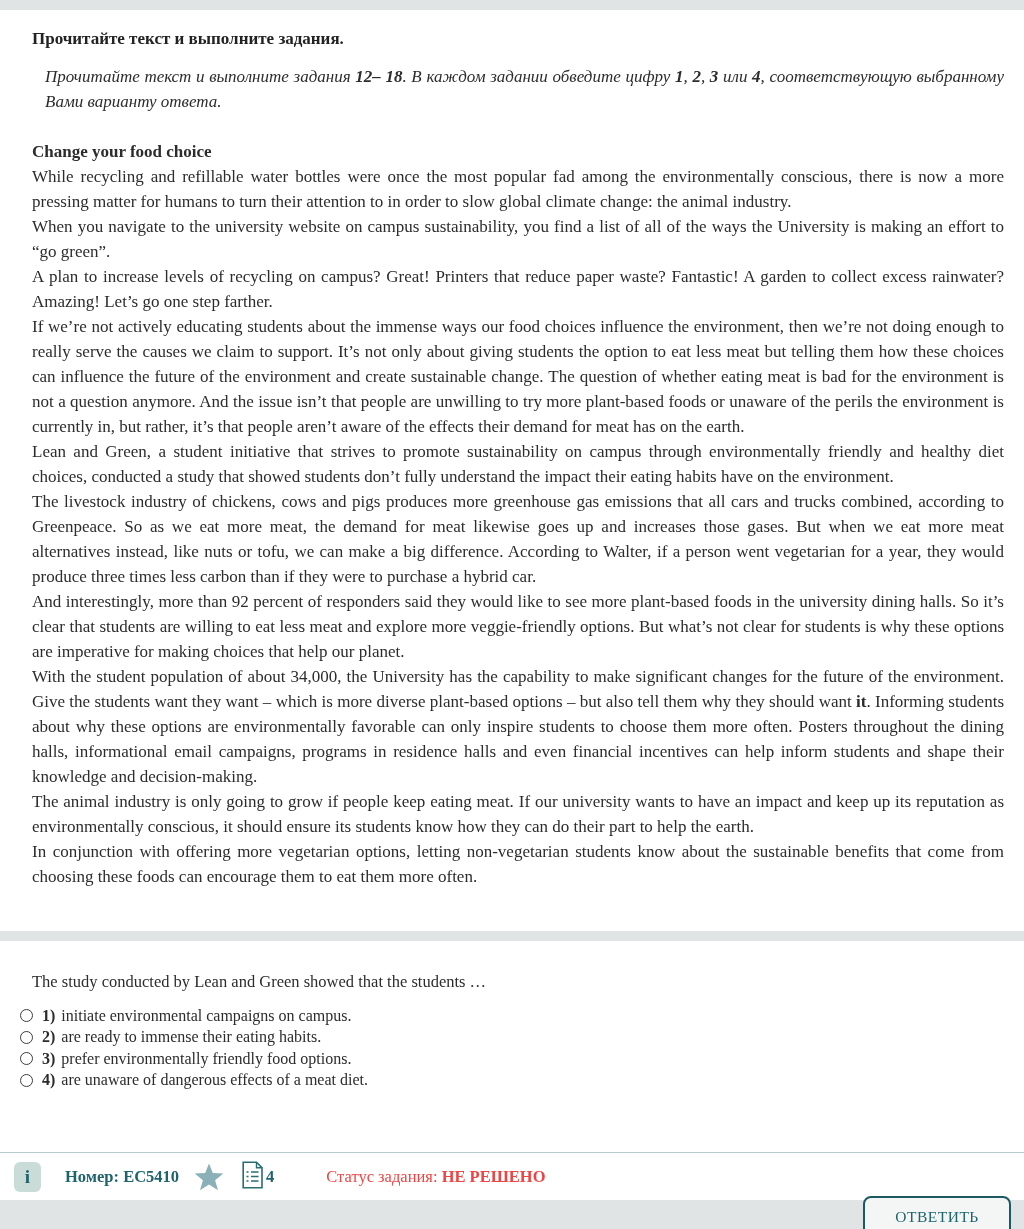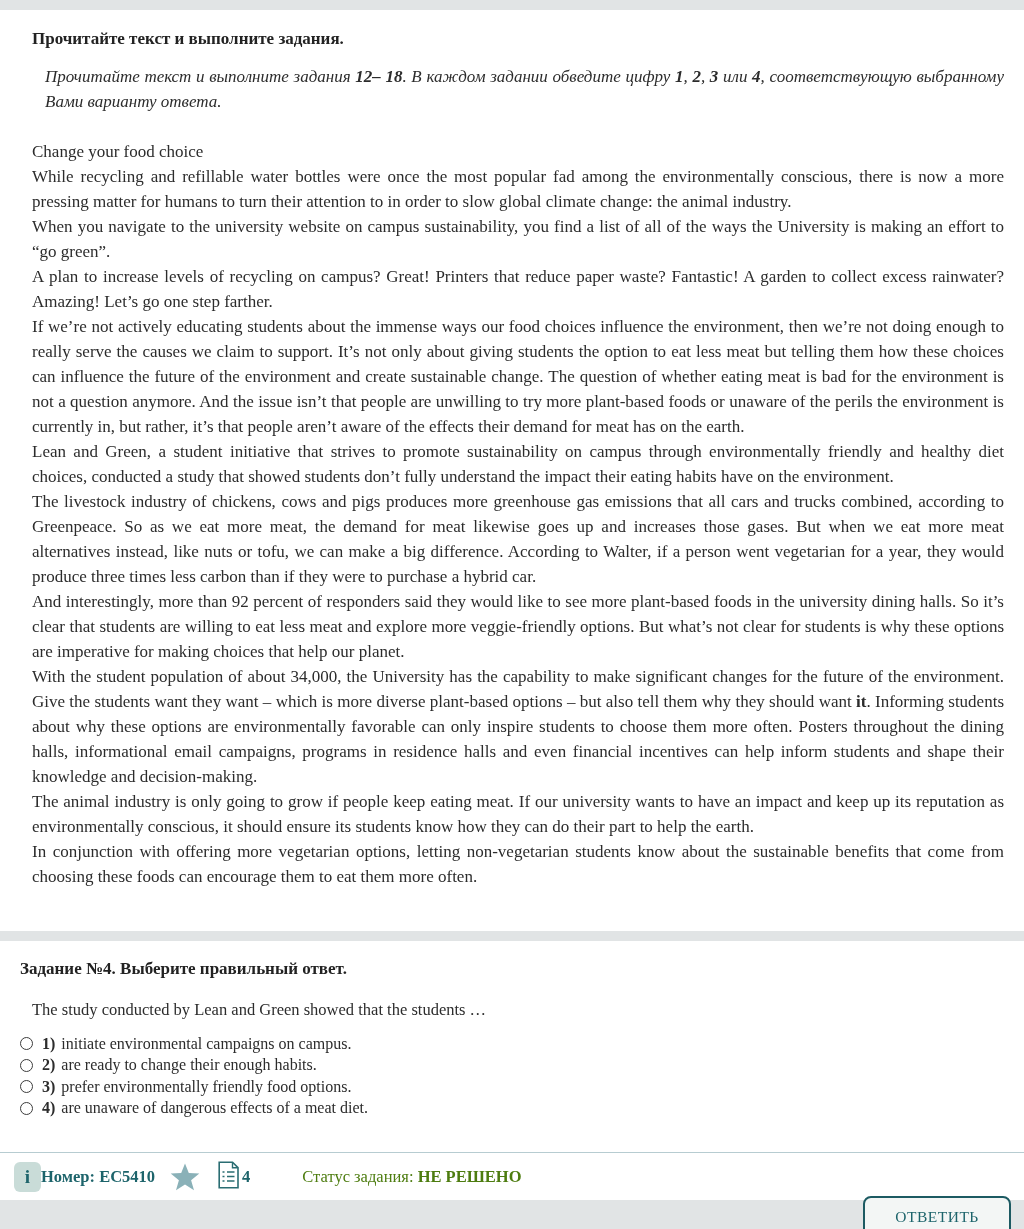--- a/index.html
+++ b/index.html
@@ -17,21 +17,21 @@
 
   
   .section-text { height:921px; padding:18px 20px 0 32px; overflow:hidden; }
   .bold-header { font-weight:bold; font-size:17px; line-height:21px; margin:0; color:#222; }
   .instruction {
     font-style:italic; font-size:17px; line-height:25px;
     text-align:justify; margin:15px 0 0 13px;
   }
   .instruction b { font-weight:bold; }
   .article { margin-top:25px; font-size:17px; line-height:25px; }
-  .article-title { font-weight:normal; margin:0; }
+  .article-title { font-weight:bold; margin:0; }
   .para { margin:0; text-align:justify; }
 
   
   .section-question { height:211px; padding:10px 20px 0 20px; overflow:hidden; }
   .q-heading { font-weight:bold; font-size:17px; margin:8px 0 0 0; color:#222; }
   .q-stem { margin:21px 0 0 12px; font-size:16.5px; }
   .options { margin-top:13px; }
   .option { display:flex; align-items:center; min-height:21.5px; font-size:16px; }
   .radio {
     width:13px; height:13px; border:1.4px solid #3c3c3c; border-radius:50%;
@@ -42,25 +42,25 @@
   
   .footer {
     height:48px; border-top:1px solid #b7ccd1; background:#fff;
     display:flex; align-items:center; padding:0 14px;
   }
   .info-badge {
     width:27px; height:30px; background:#c9dcd8; border-radius:6px;
     color:#1d646b; font-weight:bold; font-size:19px;
     display:flex; align-items:center; justify-content:center; flex:none;
   }
-  .footer-number { color:#1d646b; font-weight:bold; font-size:16.5px; }
+  .footer-number { color:#1d646b; font-weight:bold; font-size:16.5px; margin-left:24px; }
   .star-wrap { margin-left:15px; display:flex; align-items:center; }
   .doc-wrap { margin-left:17px; display:flex; align-items:center; }
   .doc-count { color:#1d646b; font-weight:bold; font-size:16.5px; margin-left:2px; }
-  .status { margin-left:52px; font-size:16.5px; color:#4d7c0f; }
+  .status { margin-left:52px; font-size:16.5px; color:#ef4444; }
   .status .status-value { font-weight:bold; }
 
   .bottom-band { height:29px; background:#e1e4e5; }
 
   .answer-btn {
     position:absolute; right:13px; top:1196px;
     width:148px; height:46px;
     border:2px solid #1c5a62; border-radius:8px;
     background:#f3f6f5; color:#1d646b;
     font-family:"Liberation Serif", serif; font-size:15.5px;
@@ -93,32 +93,31 @@
           <p class="para"><span>With the student population of about 34,000, the University has the capability to make significant changes for the future of the environment. Give the students want they want – which is more diverse plant-based options – but also tell them why they should want </span><b>it</b><span>. Informing students about why these options are environmentally favorable can only inspire students to choose them more often. Posters throughout the dining halls, informational email campaigns, programs in residence halls and even financial incentives can help inform students and shape their knowledge and decision-making.</span></p>
           <p class="para"><span>The animal industry is only going to grow if people keep eating meat. If our university wants to have an impact and keep up its reputation as environmentally conscious, it should ensure its students know how they can do their part to help the earth.</span></p>
           <p class="para"><span>In conjunction with offering more vegetarian options, letting non-vegetarian students know about the sustainable benefits that come from choosing these foods can encourage them to eat them more often.</span></p>
         </div>
     </div>
   </div>
 
   <div class="band"></div>
 
   <div class="section-question">
-    <p class="q-heading">Задание №4. Выберите правильный ответ.</p>
     <p class="q-stem">The study conducted by Lean and Green showed that the students …</p>
     <div class="options" id="options-list">
         <div class="option">
           <span class="radio"></span>
           <b class="opt-num">1)</b>
           <span>initiate environmental campaigns on campus.</span>
         </div>
         <div class="option">
           <span class="radio"></span>
           <b class="opt-num">2)</b>
-          <span>are ready to change their enough habits.</span>
+          <span>are ready to immense their eating habits.</span>
         </div>
         <div class="option">
           <span class="radio"></span>
           <b class="opt-num">3)</b>
           <span>prefer environmentally friendly food options.</span>
         </div>
         <div class="option">
           <span class="radio"></span>
           <b class="opt-num">4)</b>
           <span>are unaware of dangerous effects of a meat diet.</span>

